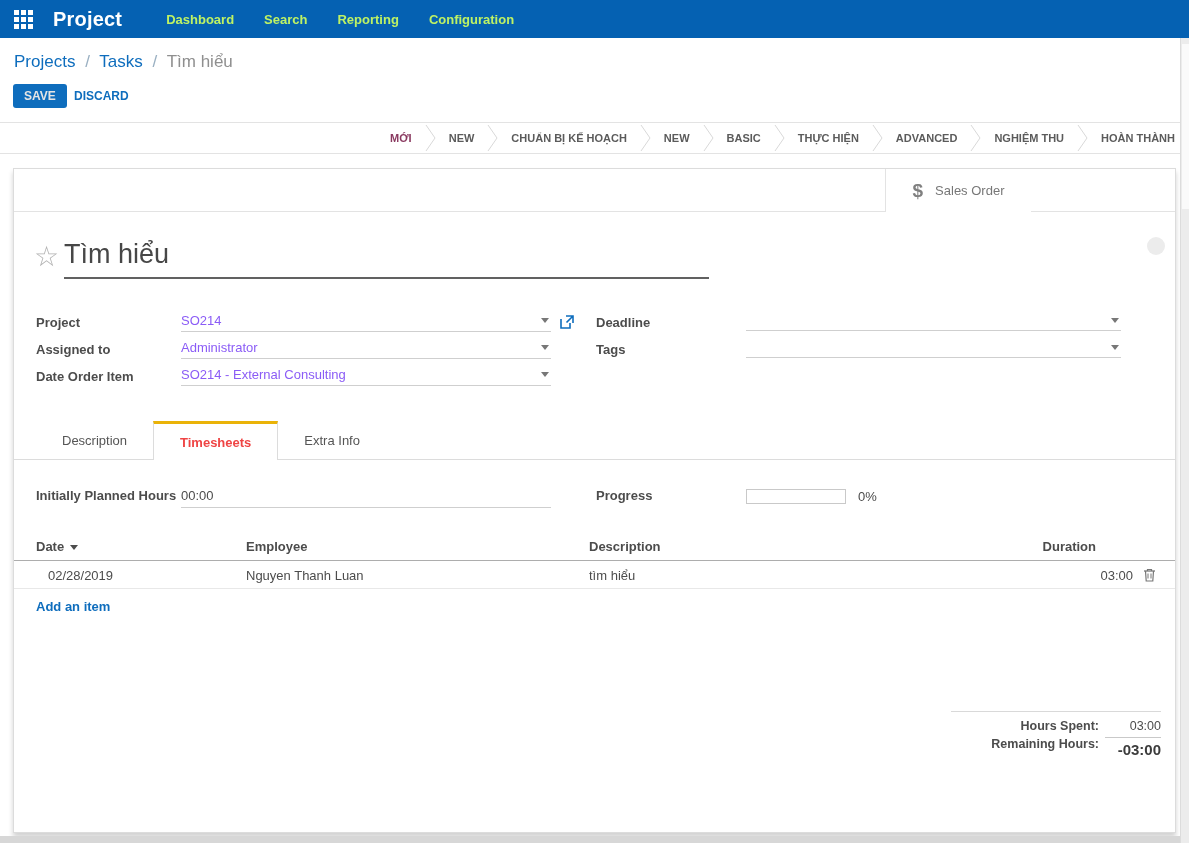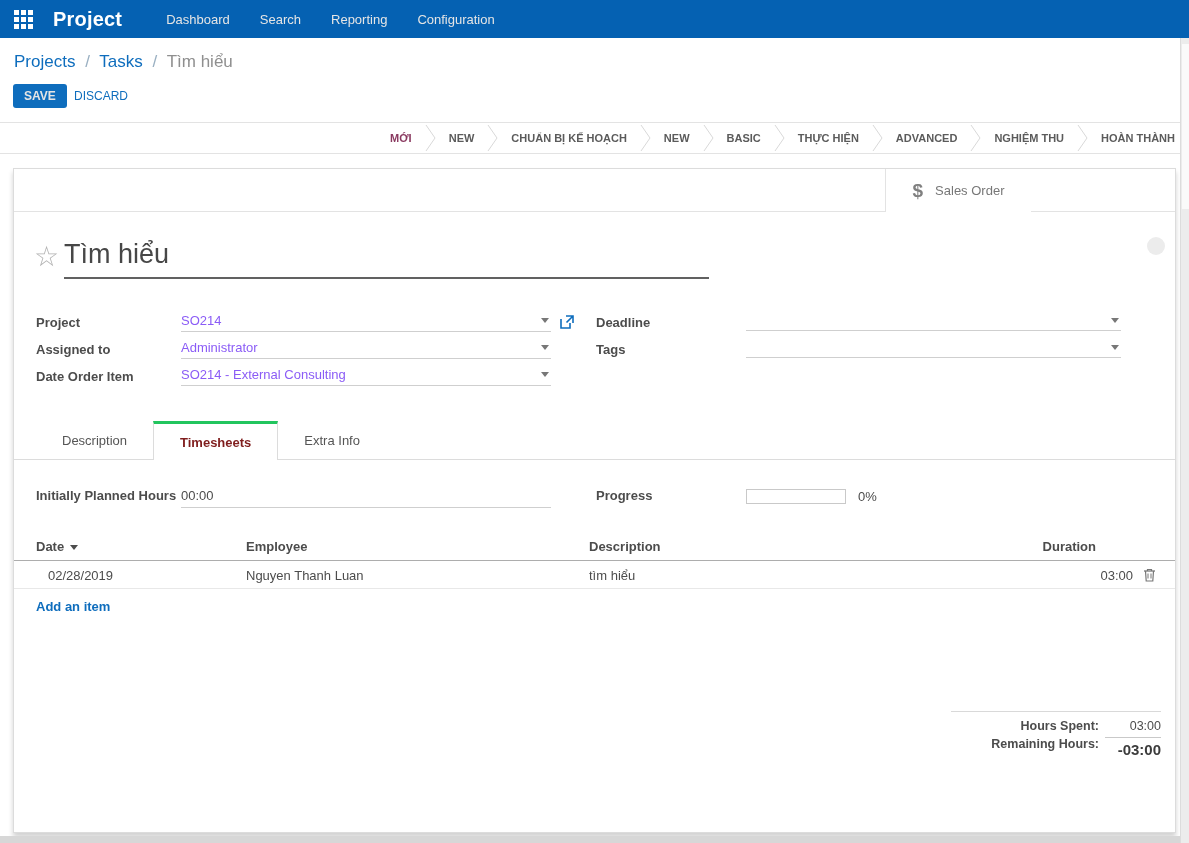--- a/index.html
+++ b/index.html
@@ -8,32 +8,32 @@
   .frame { position:relative; width:1189px; height:843px; background:#fff; }
 
   
   .navbar { position:absolute; left:0; top:0; width:1189px; height:38px;
     background:#0561b2; display:flex; align-items:center; }
   .apps-grid { width:19px; height:19px; margin-left:14px; display:grid;
     grid-template-columns:repeat(3,5px); grid-template-rows:repeat(3,5px); gap:2px; cursor:pointer; }
   .apps-grid span { background:#fff; width:5px; height:5px; }
   .app-name { color:#fff; font-size:20px; font-weight:700; margin-left:20px; letter-spacing:.2px; }
   .nav-menu { display:flex; margin-left:44px; gap:30px; }
-  .nav-menu .mi { color:#e5e5e5; font-size:13px; font-weight:400; cursor:pointer; }
+  .nav-menu .mi { color:#bef264; font-size:13px; font-weight:700; cursor:pointer; }
 
   
   .breadcrumb { position:absolute; left:14px; top:52px; font-size:17px; }
   .breadcrumb a { color:#0e6dbd; text-decoration:none; cursor:pointer; }
   .breadcrumb .sep { color:#9ab0c2; padding:0 5px; }
   .breadcrumb .current { color:#8f8f8f; }
   .btn-save { position:absolute; left:13px; top:84px; background:#0e6dbd; color:#e5e5e5;
     border:none; border-radius:3px; font-size:12px; font-weight:700; padding:5px 11px;
     font-family:inherit; cursor:pointer; }
   .btn-discard { position:absolute; left:74px; top:89px; color:#0e6dbd; font-size:12px;
-    font-weight:400; cursor:pointer; background:none; border:none; font-family:inherit; }
+    font-weight:700; cursor:pointer; background:none; border:none; font-family:inherit; }
 
   
   .stagebar { position:absolute; left:0; top:122px; width:1189px; height:32px;
     border-top:1px solid #e3e3e3; border-bottom:1px solid #e3e3e3; background:#fff;
     display:flex; align-items:center; justify-content:flex-end; padding-right:12px; }
   .stage { font-size:11px; font-weight:700; color:#5b5b5b; white-space:nowrap;
     cursor:pointer; padding:0 2px; }
   .stage.active { color:#8a3a60;text-align:center; }
   .stage-sep { margin:0 11px; flex:none; }
 
@@ -67,22 +67,22 @@
   .fld-value .caret { position:absolute; right:2px; top:5px; width:0; height:0;
     border-left:4px solid transparent; border-right:4px solid transparent;
     border-top:5px solid #777; }
   .ext-link { position:absolute; left:546px; top:146px; cursor:pointer; }
 
   
   .tabs { position:absolute; left:0; top:252px; width:100%; height:39px;
     border-bottom:1px solid #dcdcdc; display:flex; align-items:stretch; padding-left:22px; }
   .tab { font-size:13px; color:#555; display:flex; align-items:center; padding:0 26px;
     cursor:pointer; }
-  .tab.active { border:1px solid #dcdcdc; border-top:3px solid #22c55e; border-bottom:none;
-    background:#fff; margin-bottom:-1px; color:#7f1d1d; font-weight:700; }
+  .tab.active { border:1px solid #dcdcdc; border-top:3px solid #eab308; border-bottom:none;
+    background:#fff; margin-bottom:-1px; color:#ef4444; font-weight:700; }
 
   
   .ph-label { position:absolute; left:22px; top:319px; font-size:13px; font-weight:700; }
   .ph-value { position:absolute; left:167px; top:319px; width:370px; font-size:13px;
     border-bottom:1px solid #cfcfcf; padding-bottom:4px; cursor:text; }
   .pg-label { position:absolute; left:582px; top:319px; font-size:13px; font-weight:700; }
   .pg-bar { position:absolute; left:732px; top:320px; width:100px; height:15px;
     border:1px solid #c9c9c9; background:#fff; }
   .pg-fill { height:100%; background:#7c7bad; }
   .pg-text { position:absolute; left:844px; top:320px; font-size:13px; }

